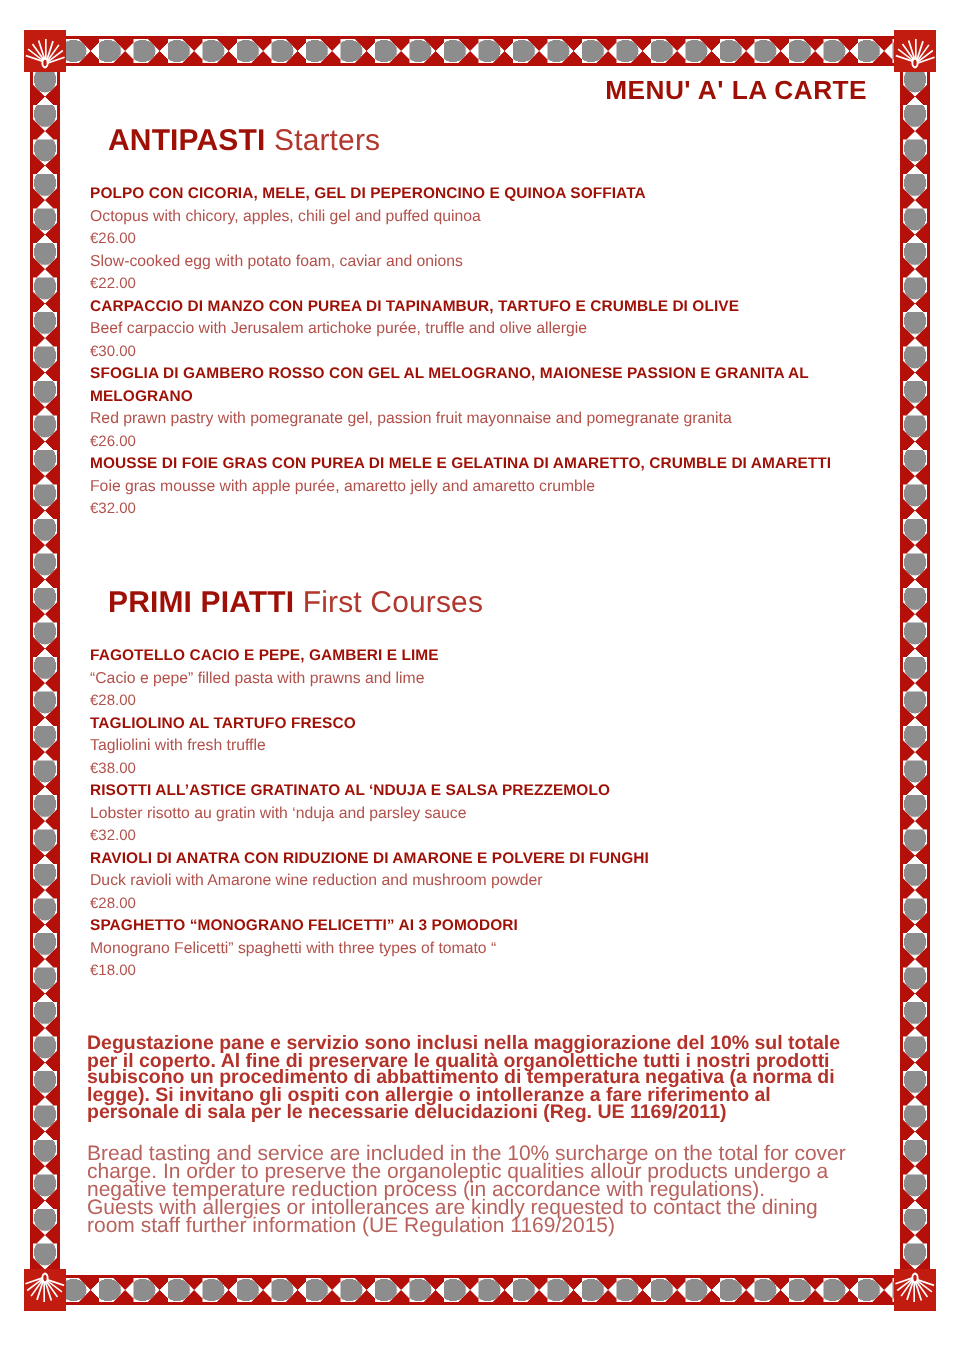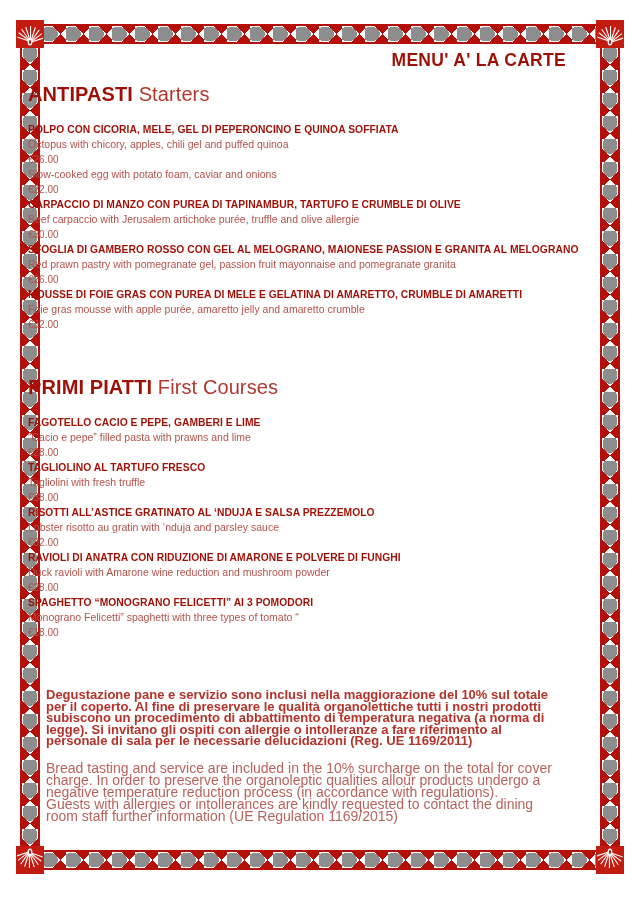--- a/index.html
+++ b/index.html
@@ -79,21 +79,21 @@
   }
   .corner-tl { left: -4px;  top: -4px; }
   .corner-tr { right: -4px; top: -4px; }
   .corner-bl { left: -4px;  bottom: -4px; }
   .corner-br { right: -4px; bottom: -4px; }
   .corner svg { display: block; width: 28px; height: 28px; }
 
   
   #content {
     position: absolute;
-    left: 28px;
+    left: 40px;
     top: 50px;
     width: 560px;
     height: 800px;
   }
 
   .menu-title {
     text-align: right;
     font-size: 17.5px;
     font-weight: bold;
     color: #9e1006;
@@ -104,27 +104,28 @@
 
   .section-heading {
     font-size: 20px;
     color: #a81107;
     margin: 0 0 16px 0;
     letter-spacing: 0.1px;
   }
   .section-heading .strong {
     font-weight: bold;
     color: #9e1006;
+    padding-left: 32px;
   }
   .section-heading .light {
     font-weight: normal;
     color: #b2372e;
   }
 
-  .dish { margin: 0; }
+  .dish { margin: 0; padding-left: 20px; }
   .dish-name {
     font-size: 10.3px;
     font-weight: bold;
     color: #9e1006;
     line-height: 15px;
     letter-spacing: 0.05px;
   }
   .dish-desc {
     font-size: 10.5px;
     font-weight: normal;

